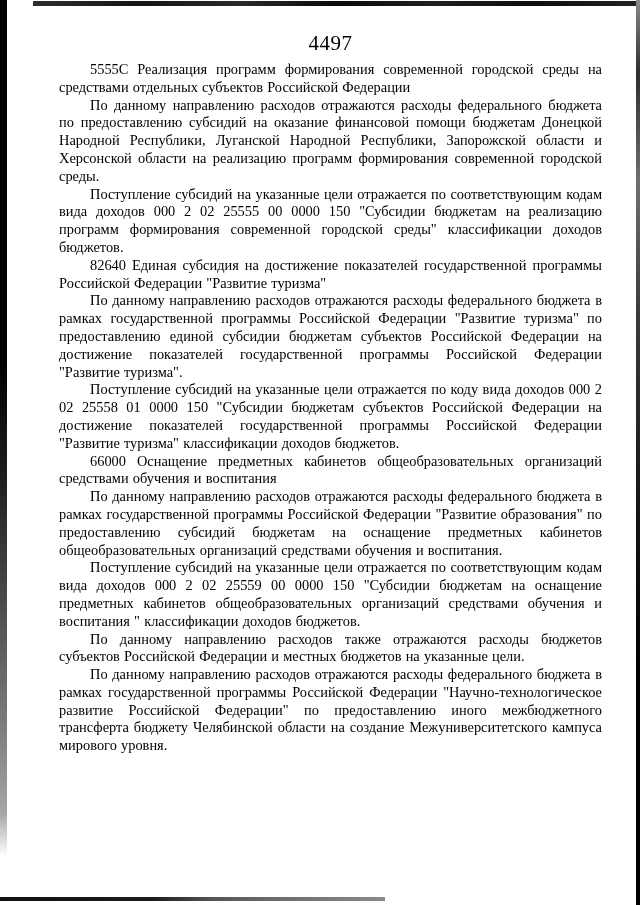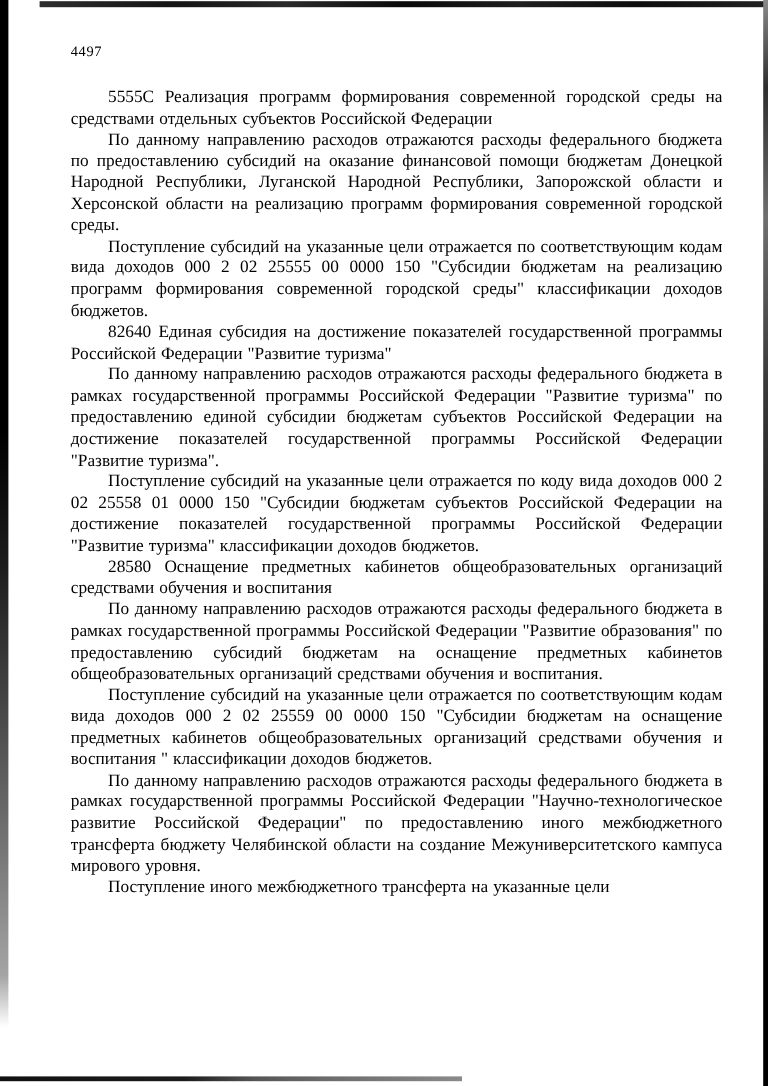--- a/index.html
+++ b/index.html
@@ -48,23 +48,24 @@
     height: 4px;
     background: linear-gradient(90deg, #101010 0%, #1c1c1c 40%, #555 55%, #6d6d6d 72%, #8a8a8a 100%);
   }
   .page-content {
     position: absolute;
     top: 34px;
     left: 59px;
     width: 543px;
   }
   .page-number {
-    font-size: 12px;
+    text-align: center;
+    font-size: 21px;
     line-height: 19px;
-    margin: 0 0 20px 0;
+    margin: 0 0 8px 0;
     letter-spacing: 0.5px;
   }
   p.para {
     margin: 0;
     font-size: 14.4px;
     line-height: 17.8px;
     text-align: justify;
     text-indent: 31px;
     word-spacing: 0.6px;
   }
@@ -79,18 +80,18 @@
 
 <div class="page-content">
   <div class="page-number">4497</div>
 
   <p class="para">5555C Реализация программ формирования современной городской среды на средствами отдельных субъектов Российской Федерации</p>
   <p class="para">По данному направлению расходов отражаются расходы федерального бюджета по предоставлению субсидий на оказание финансовой помощи бюджетам Донецкой Народной Республики, Луганской Народной Республики, Запорожской области и Херсонской области на реализацию программ формирования современной городской среды.</p>
   <p class="para">Поступление субсидий на указанные цели отражается по соответствующим кодам вида доходов 000 2 02 25555 00 0000 150 "Субсидии бюджетам на реализацию программ формирования современной городской среды" классификации доходов бюджетов.</p>
   <p class="para">82640 Единая субсидия на достижение показателей государственной программы Российской Федерации "Развитие туризма"</p>
   <p class="para">По данному направлению расходов отражаются расходы федерального бюджета в рамках государственной программы Российской Федерации "Развитие туризма" по предоставлению единой субсидии бюджетам субъектов Российской Федерации на достижение показателей государственной программы Российской Федерации "Развитие туризма".</p>
   <p class="para">Поступление субсидий на указанные цели отражается по коду вида доходов 000 2 02 25558 01 0000 150 "Субсидии бюджетам субъектов Российской Федерации на достижение показателей государственной программы Российской Федерации "Развитие туризма" классификации доходов бюджетов.</p>
-  <p class="para">28580 Оснащение предметных кабинетов общеобразовательных организаций средствами обучения и воспитания</p>
+  <p class="para">66000 Оснащение предметных кабинетов общеобразовательных организаций средствами обучения и воспитания</p>
   <p class="para">По данному направлению расходов отражаются расходы федерального бюджета в рамках государственной программы Российской Федерации "Развитие образования" по предоставлению субсидий бюджетам на оснащение предметных кабинетов общеобразовательных организаций средствами обучения и воспитания.</p>
   <p class="para">Поступление субсидий на указанные цели отражается по соответствующим кодам вида доходов 000 2 02 25559 00 0000 150 "Субсидии бюджетам на оснащение предметных кабинетов общеобразовательных организаций средствами обучения и воспитания " классификации доходов бюджетов.</p>
+  <p class="para">По данному направлению расходов также отражаются расходы бюджетов субъектов Российской Федерации и местных бюджетов на указанные цели.</p>
   <p class="para">По данному направлению расходов отражаются расходы федерального бюджета в рамках государственной программы Российской Федерации "Научно-технологическое развитие Российской Федерации" по предоставлению иного межбюджетного трансферта бюджету Челябинской области на создание Межуниверситетского кампуса мирового уровня.</p>
-  <p class="para">Поступление иного межбюджетного трансферта на указанные цели</p>
 </div>
 
 </body></html>

